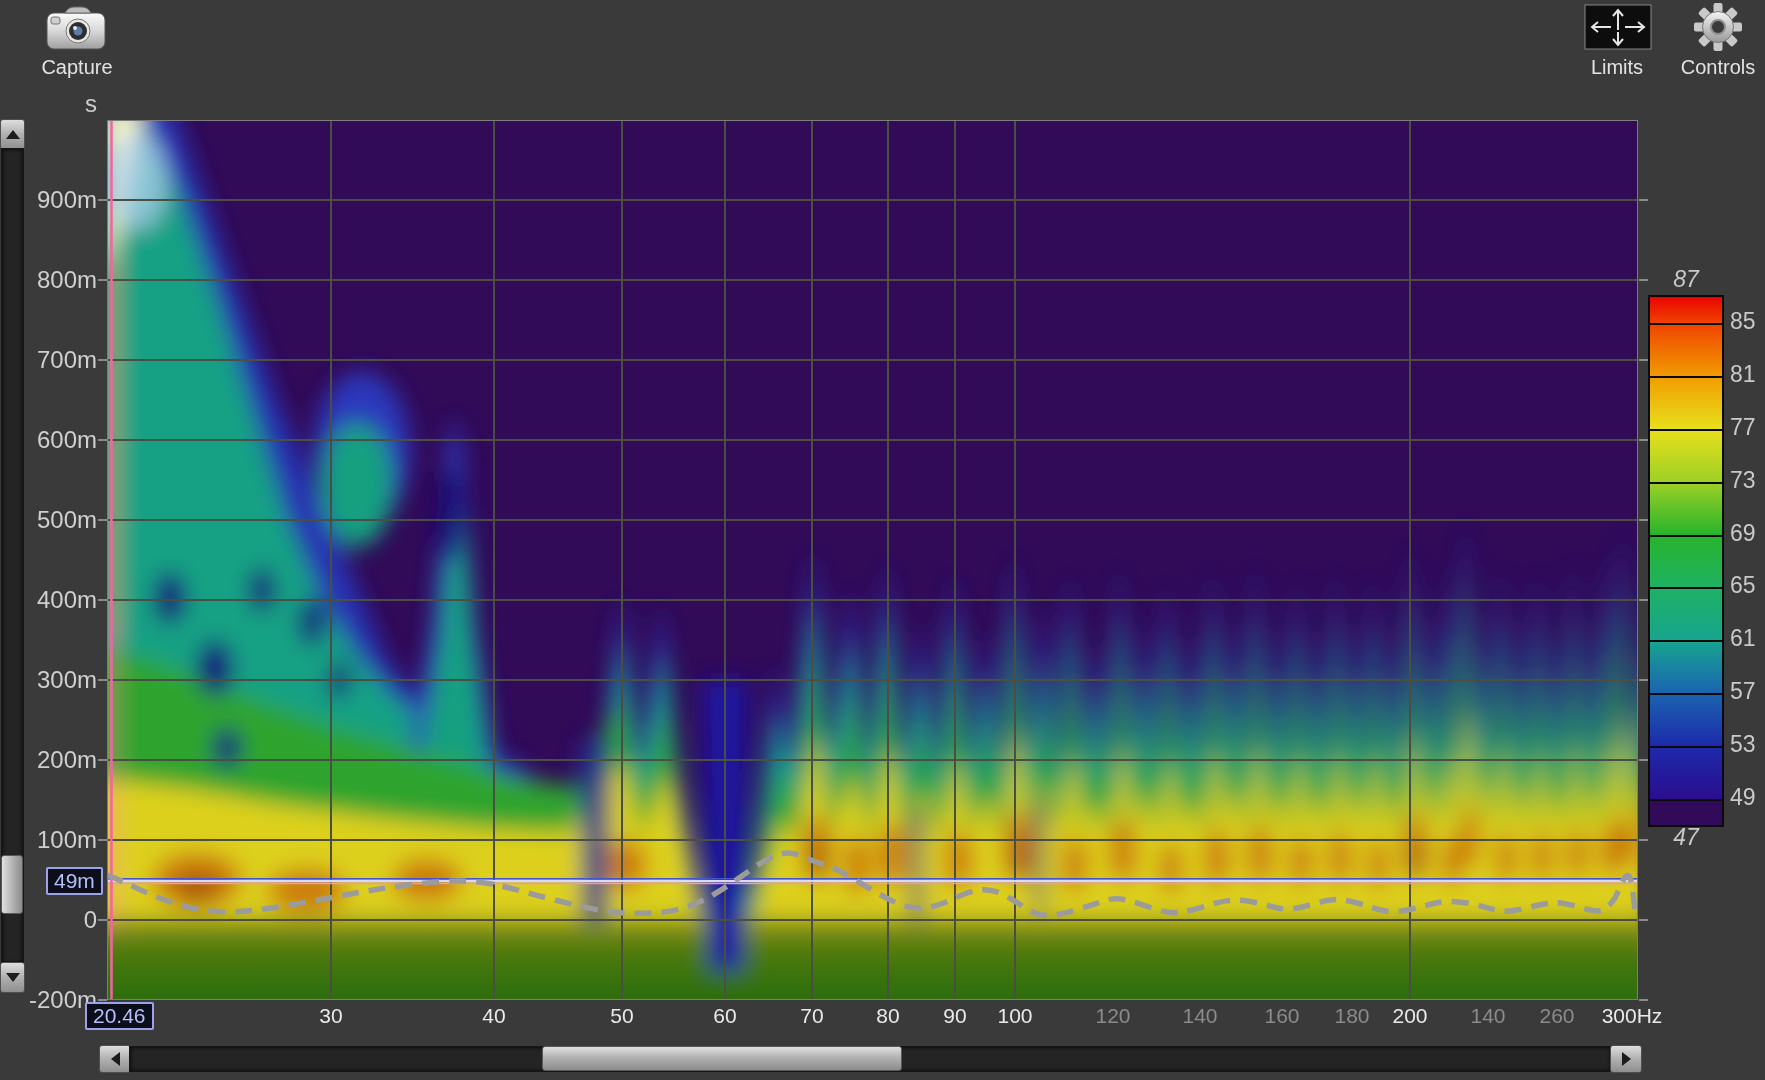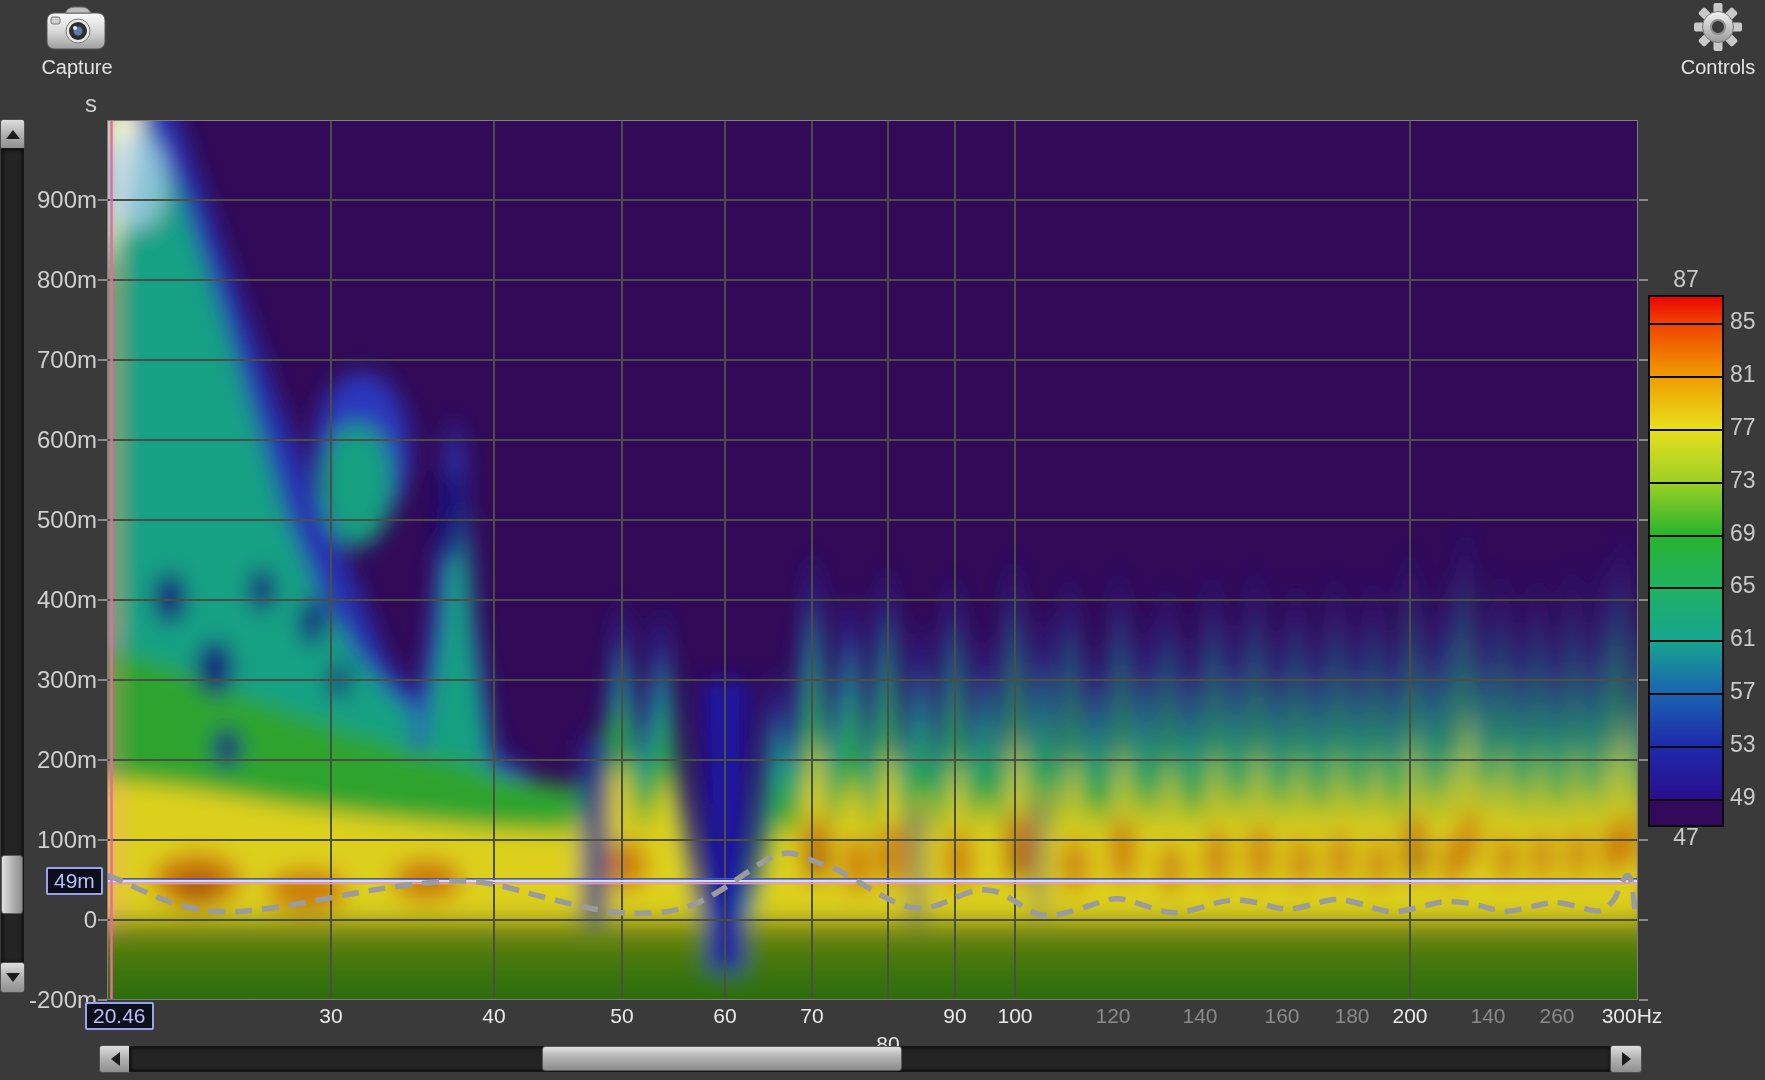--- a/index.html
+++ b/index.html
@@ -20,21 +20,21 @@
   .xtick.muted{color:#8b8b8b;}
   
   .valbox{position:absolute;border:2px solid #9ba3ea;background:#0c0e1a;color:#b7bffa;
           font-size:21px;line-height:24px;padding:0 6px;border-radius:2px;z-index:5;}
   
   .legend-bar{position:absolute;left:1648px;top:295px;width:72px;height:528px;border:2px solid #0a0a0a;
     background:linear-gradient(180deg,#ea0400 0%,#f04300 5%,#f09c00 15%,#e8e01c 25%,#9ed026 35%,
       #28b42c 45%,#1fb163 55%,#17a58f 65%,#1b64b0 75%,#1d2aab 85%,#2a0e8e 95%,#320a5a 95.5%,#320a5a 100%);}
   .legend-line{position:absolute;left:0;width:100%;height:2px;background:#0a0a0a;}
   .legend-tick{position:absolute;left:1730px;width:70px;color:#c9c9c9;font-size:23px;}
-  .legend-cap{position:absolute;left:1648px;width:76px;text-align:center;color:#c9c9c9;font-size:23px;}
+  .legend-cap{position:absolute;left:1648px;width:76px;text-align:center;color:#c9c9c9;font-size:23px;font-style:italic;}
   
   .sb-btn{position:absolute;background:linear-gradient(180deg,#dedede,#b0b0b0 50%,#8f8f8f);
           border:1px solid #4f4f4f;border-radius:3px;display:flex;align-items:center;justify-content:center;}
   .sb-track{position:absolute;background:#242424;border:1px solid #161616;box-shadow:inset 0 0 4px #000;}
   .sb-thumb{position:absolute;border:1px solid #5a5a5a;border-radius:3px;}
   .tri{width:0;height:0;}
   .tri-up{border-left:7px solid transparent;border-right:7px solid transparent;border-bottom:9px solid #1c1c1c;}
   .tri-down{border-left:7px solid transparent;border-right:7px solid transparent;border-top:9px solid #1c1c1c;}
   .tri-left{border-top:7px solid transparent;border-bottom:7px solid transparent;border-right:9px solid #1c1c1c;}
   .tri-right{border-top:7px solid transparent;border-bottom:7px solid transparent;border-left:9px solid #1c1c1c;}
@@ -61,20 +61,36 @@
       <circle cx="33" cy="25" r="9" fill="#2e2e2e"></circle>
       <circle cx="33" cy="25" r="4.5" fill="#5d7aa8"></circle>
       <circle cx="30" cy="22" r="2" fill="#dfe8f5"></circle>
     </svg>
     <div class="lbl" style="left:0;top:52px;width:100px;">Capture</div>
   </div>
 
 
 
 
+  <div class="toolgroup" style="position:absolute;left:1547px;top:2px;width:140px;height:78px;">
+    <svg width="68" height="46" viewBox="0 0 68 46" style="position:absolute;left:37px;top:2px;">
+      <rect x="1" y="1" width="66" height="44" fill="#0d0d0d" stroke="#888"></rect>
+      <g stroke="#e6e6e6" stroke-width="2" fill="none">
+        <line x1="34" y1="26" x2="34" y2="7"></line>
+          <path d="M29,12 l5,-6 l5,6" fill="none"></path>
+        <line x1="34" y1="28" x2="34" y2="40"></line>
+          <path d="M29,35 l5,6 l5,-6" fill="none"></path>
+        <line x1="27" y1="23" x2="9" y2="23"></line>
+          <path d="M14,18 l-6,5 l6,5" fill="none"></path>
+        <line x1="41" y1="23" x2="59" y2="23"></line>
+          <path d="M54,18 l6,5 l-6,5" fill="none"></path>
+      </g>
+    </svg>
+    <div class="lbl" style="left:0;top:54px;width:140px;">Limits</div>
+  </div>
 
   <div class="toolgroup" style="position:absolute;left:1648px;top:2px;width:140px;height:78px;">
     <svg width="52" height="50" viewBox="0 0 52 50" style="position:absolute;left:44px;top:0px;">
       <defs>
         <linearGradient id="gearg" x1="0" y1="0" x2="0" y2="1">
           <stop offset="0" stop-color="#f4f4f4"></stop>
             <stop offset="1" stop-color="#9a9a9a"></stop>
         </linearGradient>
       </defs>
       <g transform="translate(26,25)">
@@ -282,21 +298,21 @@
       <path fill="none" stroke="#9b9b9b" stroke-width="5.5" stroke-dasharray="17 10" d="M0,755 C20,762 45,778 80,787 S150,791 195,783 S280,766 330,762 S400,768 440,778 S505,795 545,793 S605,777 645,749 S690,737 715,744 S760,770 790,783 S838,781 860,773 S895,772 915,786 S945,797 975,788 S1005,775 1030,783 S1060,796 1085,790 S1115,778 1140,781 S1170,793 1195,787 S1225,776 1250,783 S1280,795 1305,789 S1335,779 1360,783 S1390,795 1415,789 S1445,780 1468,786 S1495,796 1508,778 C1514,766 1518,752 1522,756 C1527,762 1526,792 1531,798"></path>
     </g>
     <rect x="0.5" y="0.5" width="1530" height="879" fill="none" stroke="#7d7d7d" stroke-width="1"></rect>
   </svg>
 
   <div class="xtick" style="left:291px;">30</div>
   <div class="xtick" style="left:454px;">40</div>
   <div class="xtick" style="left:582px;">50</div>
   <div class="xtick" style="left:685px;">60</div>
   <div class="xtick" style="left:772px;">70</div>
-  <div class="xtick" style="left:848px;margin-top:28px;">80</div>
+  <div class="xtick" style="left:848px;">80</div>
   <div class="xtick" style="left:915px;">90</div>
   <div class="xtick" style="left:975px;">100</div>
   <div class="xtick muted" style="left:1073px;">120</div>
   <div class="xtick muted" style="left:1160px;">140</div>
   <div class="xtick muted" style="left:1242px;">160</div>
   <div class="xtick muted" style="left:1312px;">180</div>
   <div class="xtick" style="left:1370px;">200</div>
   <div class="xtick muted" style="left:1448px;">140</div>
   <div class="xtick muted" style="left:1517px;">260</div>
   <div class="xtick" style="left:1592px;">300Hz</div>

